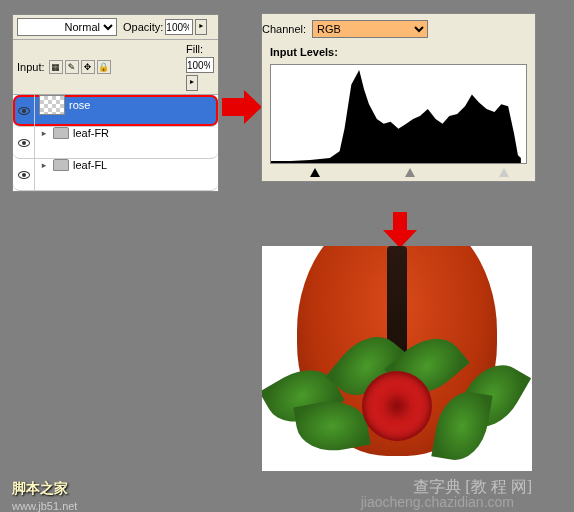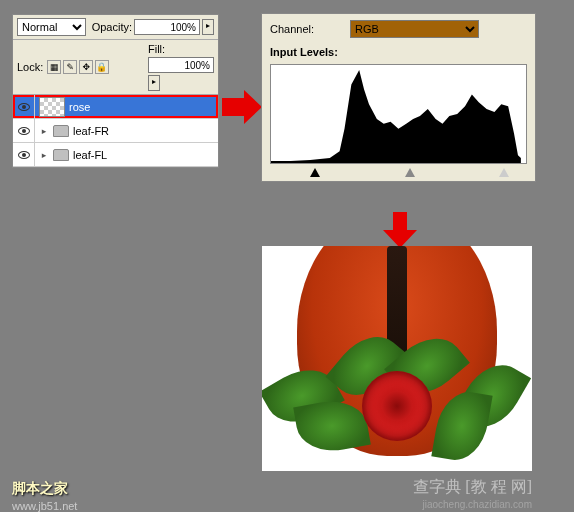--- a/index.html
+++ b/index.html
@@ -1,48 +1,48 @@
 <!DOCTYPE html>
 <html><head>
 <meta charset="utf-8">
 <style>
 * { box-sizing: border-box; margin: 0; padding: 0; }
 body { background: #808080; font-family: Tahoma, sans-serif; font-size: 11px; color: #000; width: 574px; height: 512px; position: relative; overflow: hidden; }
 
 
 .layers-panel { position: absolute; left: 12px; top: 14px; width: 207px; background: #ece9d8; border: 1px solid #888; }
 .layers-header { display: flex; align-items: center; padding: 3px 4px; border-bottom: 1px solid #aaa; }
-.mode-select { width: 100px; height: 18px; font-size: 11px; background: #fff; border: 1px solid #7a7a7a; }
+.mode-select { width: 100px; height: 18px; font-size: 11px; background: #fff; border: 1px solid #7a7a7a; text-align: right; }
 .opacity-group { margin-left: 6px; display: flex; align-items: center; gap: 2px; }
-.pct-input { width: 66px; height: 16px; font-size: 10px; border: 1px solid #7a7a7a; text-align: right; padding-right: 3px; background: #fff; }
+.pct-input { width: 28px; height: 16px; font-size: 10px; border: 1px solid #7a7a7a; text-align: right; padding-right: 3px; background: #fff; }
 .dropdown-btn { width: 12px; height: 16px; border: 1px solid #7a7a7a; background: #ece9d8; font-size: 8px; line-height: 12px; text-align: center; }
 
 .lock-row { display: flex; align-items: center; padding: 3px 4px; border-bottom: 1px solid #aaa; gap: 2px; }
 .lock-label { margin-right: 2px; }
 .lock-icon { width: 14px; height: 14px; border: 1px solid #999; display: inline-flex; align-items: center; justify-content: center; font-size: 9px; background: #ece9d8; }
 .fill-group { margin-left: auto; display: flex; gap: 2px; flex-direction: column; }
 
 .layer-list { background: #fff; }
-.layer-row { display: flex; align-items: center; height: 24px; border-bottom: 1px solid #ccc; }
+.layer-row { display: flex; align-items: flex-start; height: 32px; border-bottom: 1px solid #ccc; border-radius: 7px; }
 .layer-row.selected { background: #3875d7; color: #fff; }
 .layer-row.highlighted { box-shadow: inset 0 0 0 2px #f00; }
 .vis-col { width: 22px; height: 100%; border-right: 1px solid #ccc; display: flex; align-items: center; justify-content: center; }
 .eye-icon { width: 12px; height: 8px; border: 1px solid #333; border-radius: 50%; position: relative; }
 .eye-icon::after { content: ''; position: absolute; width: 4px; height: 4px; background: #333; border-radius: 50%; left: 3px; top: 1px; }
 .layer-content { display: flex; align-items: center; flex: 1; padding-left: 4px; gap: 4px; }
 .layer-thumb { width: 26px; height: 20px; border: 1px solid #888; background: #fff; display: inline-block; }
 .trans-bg { background: repeating-conic-gradient(#ccc 0 25%, #fff 0 50%) 0 0/8px 8px; }
 .arrow-disc { width: 10px; height: 10px; display: inline-flex; align-items: center; justify-content: center; font-size: 9px; color: #555; }
 .folder-icon { width: 16px; height: 12px; background: #c0c0c0; border: 1px solid #888; border-radius: 2px 2px 0 0; }
 .violin-thumb { background: linear-gradient(#fff 20%, #c84a1a 20% 80%, #fff 80%); }
 
 
 .levels-panel { position: absolute; left: 261px; top: 13px; width: 275px; background: #ece9d8; border: 1px solid #888; padding: 0; }
-.channel-row { display: flex; align-items: center; padding: 6px 8px; }
-.channel-select { width: 129px; height: 18px; font-size: 11px; border: 1px solid #7a7a7a; background: #a16207; margin-left: 36px; }
+.channel-row { display: flex; align-items: center; padding: 6px 0; gap: 6px; }
+.channel-select { width: 116px; height: 18px; font-size: 11px; border: 1px solid #7a7a7a; background: #fdba74; }
 .input-levels-label { padding: 2px 8px; font-weight: bold; }
 .histogram-box { margin: 4px 8px; background: #fff; border: 1px solid #888; height: 100px; position: relative; overflow: hidden; }
 .histogram { position: absolute; bottom: 0; left: 0; right: 0; height: 100%; }
 .sliders { display: flex; justify-content: space-between; padding: 0 8px; margin: 2px 0 4px; }
 .slider-tri { width: 0; height: 0; border-left: 5px solid transparent; border-right: 5px solid transparent; }
 .tri-black { border-bottom: 9px solid #000; }
 .tri-gray { border-bottom: 9px solid #888; }
 .tri-white { border-bottom: 9px solid #ccc; }
 .level-inputs { display: flex; justify-content: space-between; padding: 4px 8px 8px; }
 .level-inputs.highlighted { box-shadow: inset 0 0 0 2px #f00; }
@@ -58,38 +58,38 @@
 .violin-body { position: absolute; left: 50%; top: -40px; transform: translateX(-50%); width: 200px; height: 250px; background: radial-gradient(ellipse at 50% 40%, #d94a1a 0%, #b8330a 60%, #7a1f05 100%); border-radius: 50% 50% 45% 45%; }
 .violin-neck { position: absolute; left: 50%; top: 0; transform: translateX(-50%); width: 20px; height: 120px; background: linear-gradient(#2a1810, #1a0f08); border-radius: 4px; }
 .leaves { position: absolute; bottom: 10px; left: 0; right: 0; height: 140px; }
 .leaf { position: absolute; width: 70px; height: 50px; background: radial-gradient(ellipse, #4a9a2a 0%, #2d6618 80%); border-radius: 0 60% 0 60%; }
 .rose { position: absolute; left: 50%; bottom: 30px; transform: translateX(-50%); width: 70px; height: 70px; background: radial-gradient(circle, #8a0a0a 0%, #c51818 30%, #e02020 60%, #a01010 100%); border-radius: 50%; box-shadow: inset 0 0 15px #500; }
 
 
 .wm1 { position: absolute; left: 12px; bottom: 14px; color: #fef9c3; font-size: 14px; font-family: SimSun, serif; text-shadow: 1px 1px 2px #000; font-weight: bold; }
 .wm2 { position: absolute; left: 12px; bottom: 0px; color: #ccc; font-size: 11px; }
 .wm3 { position: absolute; right: 42px; bottom: 14px; color: rgba(255,255,255,0.5); font-size: 16px; font-family: SimSun, serif; }
-.wm4 { position: absolute; right: 42px; bottom: 2px; color: rgba(200,200,200,0.5); font-size: 10px; }
+.wm4 { position: absolute; right: 60px; bottom: 2px; color: rgba(200,200,200,0.5); font-size: 14px; }
 </style>
 </head>
 <body>
 
 <div class="layers-panel">
   <div class="layers-header">
     <select class="mode-select">
       <option>Normal</option>
     </select>
     <div class="opacity-group">
       <span>Opacity:</span>
       <input class="pct-input" value="100%" style="">
       <div class="dropdown-btn">▸</div>
     </div>
   </div>
   <div class="lock-row">
-    <span class="lock-label">Lock:</span>
+    <span class="lock-label">Input:</span>
     <span class="lock-icon">▦</span>
     <span class="lock-icon">✎</span>
     <span class="lock-icon">✥</span>
     <span class="lock-icon">🔒</span>
     <div class="fill-group">
       <span>Fill:</span>
       <input class="pct-input" value="100%" style="">
       <div class="dropdown-btn">▸</div>
     </div>
   </div>

